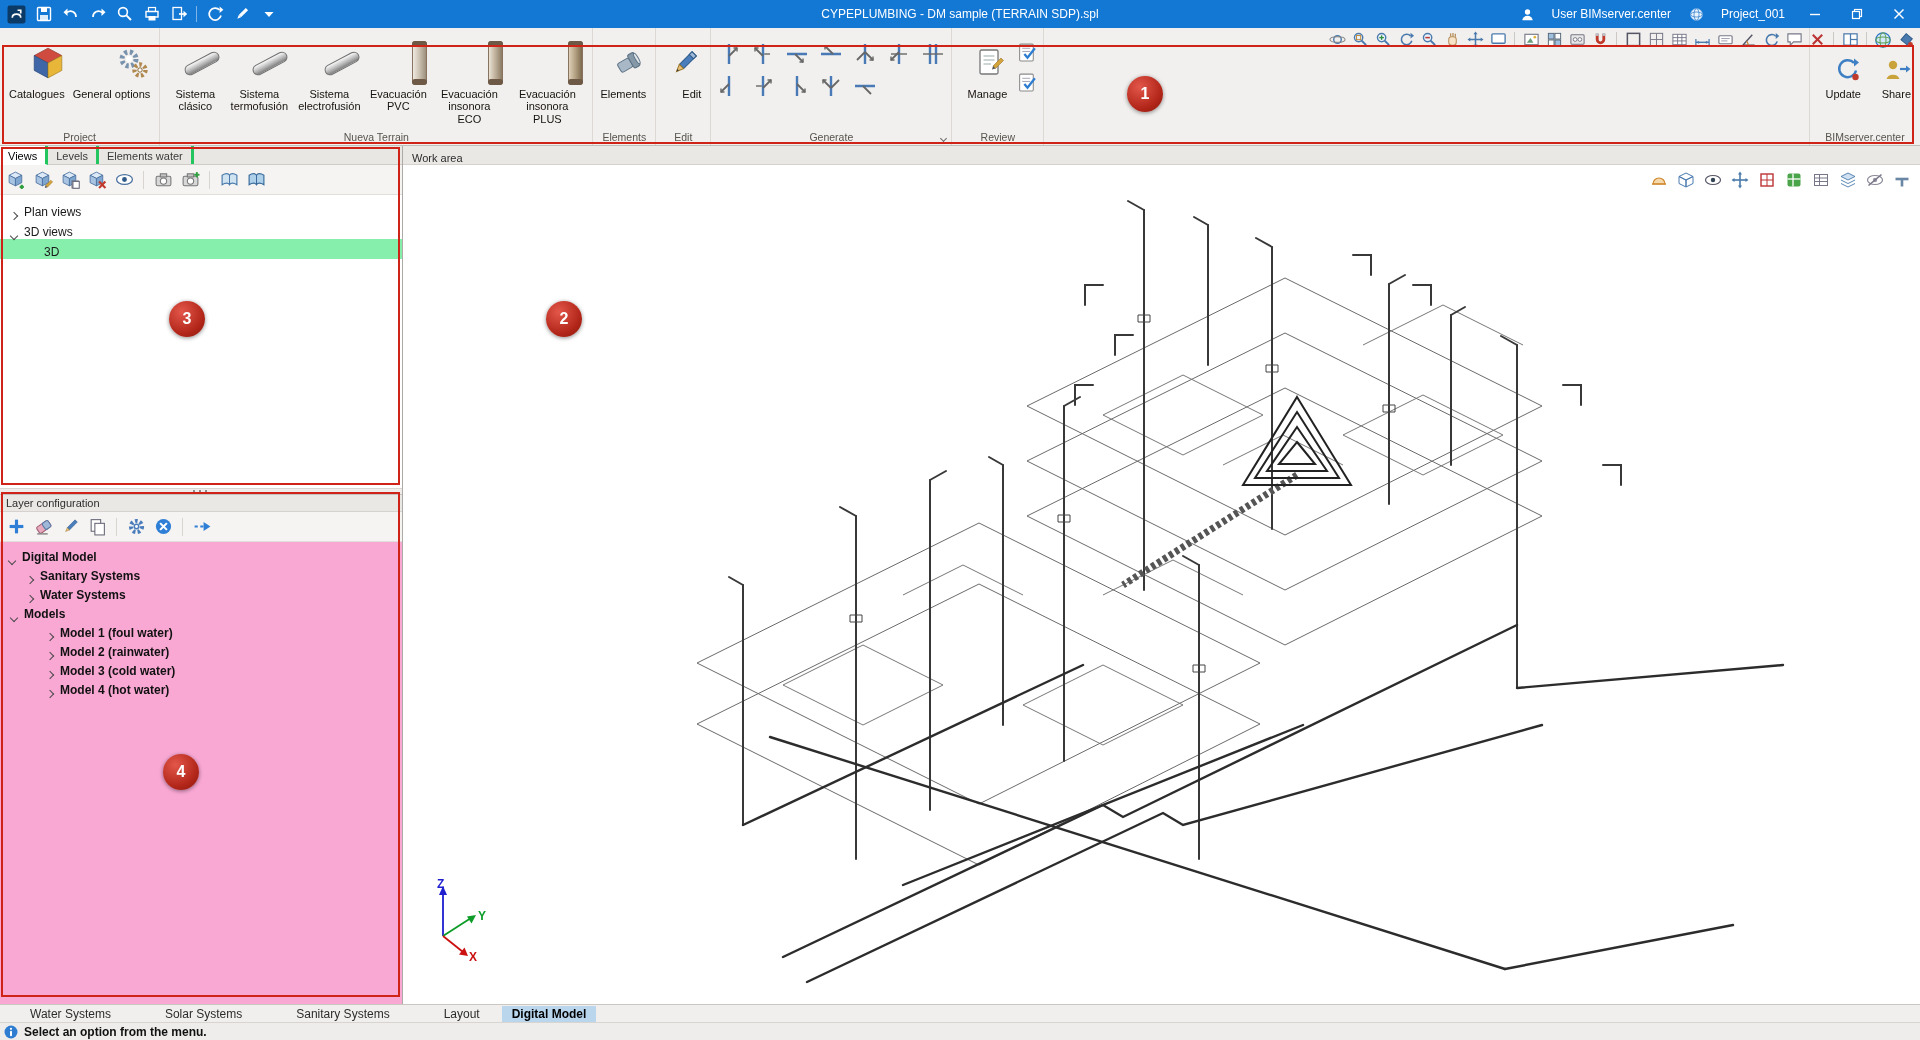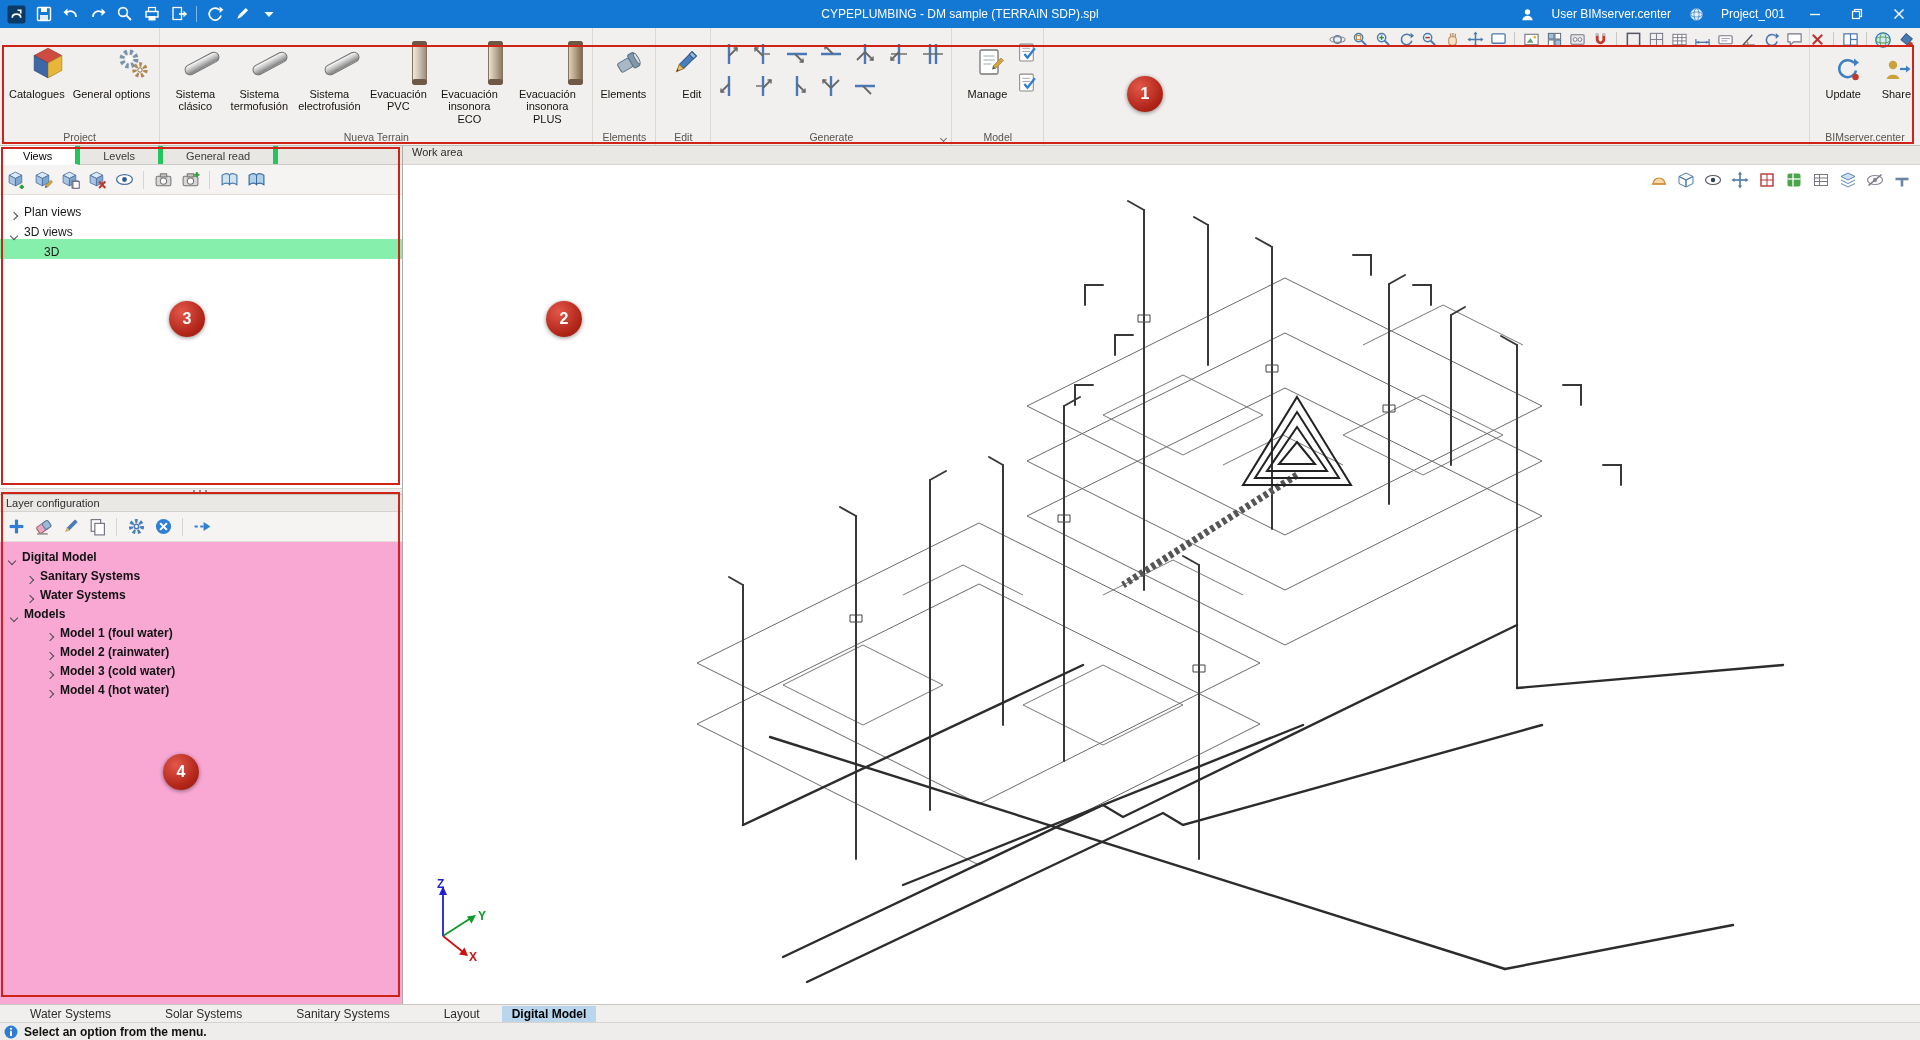--- a/index.html
+++ b/index.html
@@ -37,39 +37,39 @@
 .rgroup.bim{margin-left:auto;border-right:none;border-left:1px solid #dcd9d5;padding-top:24px}
 .qrow{position:absolute;top:2px;right:4px;display:flex;align-items:center;gap:3px;z-index:5}
 .qi{width:20px;height:19px;display:flex;align-items:center;justify-content:center;border-radius:2px}
 .qsep{width:1px;height:15px;background:#ccc9c5;margin:0 3px}
 .launcher{position:absolute;right:3px;bottom:2px;width:10px;height:10px;display:flex;align-items:center;justify-content:center}
 
 .main{position:absolute;top:146px;left:0;width:100%;height:858px;background:#fff}
 .left-col{position:absolute;top:0;left:0;width:403px;height:100%;background:#fff;border-right:1px solid #aeaba7}
 .views-panel{position:absolute;top:0;left:0;width:100%;height:342px;display:flex;flex-direction:column;background:#fff}
 .vp-tabs{height:19px;display:flex;background:#e9e7e4;border-bottom:1px solid #cfccc8;font-size:11px;align-items:stretch}
-.vp-tab{padding:2px 23px 0;border-right:5px solid #22c55e;color:#3a3a3a;display:flex;align-items:center}
+.vp-tab{padding:2px 8px 0;border-right:3px solid #22c55e;color:#3a3a3a;display:flex;align-items:center}
 .vp-tab.active{background:#fff;color:#000;border-bottom:1px solid #fff;margin-bottom:-1px}
 .panel-toolbar{height:30px;display:flex;align-items:center;gap:5px;padding-left:5px;background:#f6f4f2;border-bottom:1px solid #e2dfdb}
 .pt-sep{width:1px;height:18px;background:#d8d5d1;margin:0 3px}
 .pi{width:22px;height:22px;display:flex;align-items:center;justify-content:center;border-radius:2px}
 .tree{flex:1;padding-top:4px;font-size:12px;overflow:hidden}
 .trow{height:20px;display:flex;align-items:flex-end;gap:7px}
 .trow.sel{background:#86efac}
 .chev{width:6px;height:6px;border-right:1.5px solid #4a4a4a;border-bottom:1.5px solid #4a4a4a;display:inline-block;transform:rotate(-45deg);flex:none}
 .chev.open{transform:rotate(45deg)}
 .splitter{position:absolute;top:342px;left:0;width:100%;height:7px;background:#efedeb;border-top:1px solid #dad7d3;border-bottom:1px solid #c6c3bf;display:flex;align-items:center;justify-content:center}
 .splitter::before{content:"";width:20px;height:3px;background:radial-gradient(circle,#8a8a8a 1.1px,transparent 1.4px);background-size:6px 3px}
 .layer-panel{position:absolute;top:349px;left:0;width:100%;bottom:0;display:flex;flex-direction:column;background:#f9a8d4}
 .lp-header{height:17px;background:#eae8e5;border-bottom:1px solid #d6d3cf;font-size:11px;display:flex;align-items:center;padding-left:6px;color:#2c2c2c}
 .ltree{flex:1;padding-top:3px;font-size:12px}
 .ltree .trow{height:19px;font-weight:bold;color:#111}
 
 .work-area{position:absolute;top:0;left:403px;right:0;height:100%;background:#fff}
-.wa-header{height:19px;background:#eae8e5;border-bottom:1px solid #d6d3cf;font-size:11px;display:flex;align-items:flex-start;padding-left:9px;color:#2c2c2c}
+.wa-header{height:19px;background:#eae8e5;border-bottom:1px solid #d6d3cf;font-size:11px;display:flex;align-items:flex-end;padding-left:9px;color:#2c2c2c}
 .wa-canvas{position:absolute;top:19px;left:0;right:0;bottom:0;background:#fff;overflow:hidden}
 .wa-icons{position:absolute;top:5px;right:8px;display:flex;gap:7px;z-index:3}
 .wireframe{position:absolute;inset:0;width:100%;height:100%}
 .axis-widget{position:absolute;left:16px;bottom:42px;width:78px;height:84px}
 
 .bottom-tabs{position:absolute;top:1004px;left:0;width:100%;height:18px;background:#f0efee;border-top:1px solid #cac7c3;display:flex;align-items:center;font-size:12px;padding-left:20px}
 .btab{padding:1px 10px;margin-right:34px;color:#2c2c2c;white-space:nowrap}
 .btab.active{background:#b9d6ec;font-weight:bold;color:#000;margin-right:0}
 .status-bar{position:absolute;top:1022px;left:0;width:100%;height:18px;background:#eeedeb;border-top:1px solid #d8d5d1;display:flex;align-items:center;gap:6px;padding-left:4px;font-size:12px;font-weight:bold;color:#111}
 
@@ -595,21 +595,21 @@
             </span>
           <span>
               <svg width="21" height="21" viewBox="0 0 20 20">
                 <rect x="2.5" y="2" width="13" height="16" rx="1" fill="#fff" stroke="#8a8a8a"></rect>
                 <line x1="5" y1="6" x2="12.5" y2="6" stroke="#aab"></line>
                 <line x1="5" y1="9" x2="12.5" y2="9" stroke="#aab"></line>
                 <path d="M7,11.5 l3,3.5 l7,-9" fill="none" stroke="#2e7dd1" stroke-width="2.2"></path>
               </svg>
             </span>
         </div>
-        <span class="rgroup-label">Model</span>
+        <span class="rgroup-label">Review</span>
       </div>
 
       <div class="rgroup bim">
         <div class="rbtn" style="width:50px">
           <span class="rbtn-ic" style="height:32px">
               <svg width="28" height="28" viewBox="0 0 28 28">
                 <path d="M21,7 A8.5,8.5 0 1 0 23,14.5" fill="none" stroke="#3f7fc4" stroke-width="2.4"></path>
                 <polygon points="21,2.5 21,10.5 26,6.5" fill="#3f7fc4"></polygon>
                 <circle cx="22.5" cy="21" r="3.2" fill="#c0392b"></circle>
               </svg>
@@ -633,21 +633,21 @@
   </div>
 
   <div class="main">
 
     <div class="left-col">
 
       <div class="views-panel">
         <div class="vp-tabs">
           <span class="vp-tab active">Views</span>
           <span class="vp-tab">Levels</span>
-          <span class="vp-tab">General read</span>
+          <span class="vp-tab">Elements water</span>
         </div>
         <div class="panel-toolbar">
           <span class="pi">
               <svg width="19" height="19" viewBox="0 0 18 18">
                 <polygon points="8,2 14,5 8,8 2,5" fill="#dce9f7" stroke="#4a6f9f" stroke-width="0.8"></polygon>
                 <polygon points="2,5 8,8 8,15 2,12" fill="#a8c4e2" stroke="#4a6f9f" stroke-width="0.8"></polygon>
                 <polygon points="14,5 8,8 8,15 14,12" fill="#7fa6cf" stroke="#4a6f9f" stroke-width="0.8"></polygon>
                 <line x1="14" y1="14" x2="14" y2="18" stroke="#2f9e3f" stroke-width="2"></line>
                 <line x1="12" y1="16" x2="16" y2="16" stroke="#2f9e3f" stroke-width="2"></line>
               </svg>

